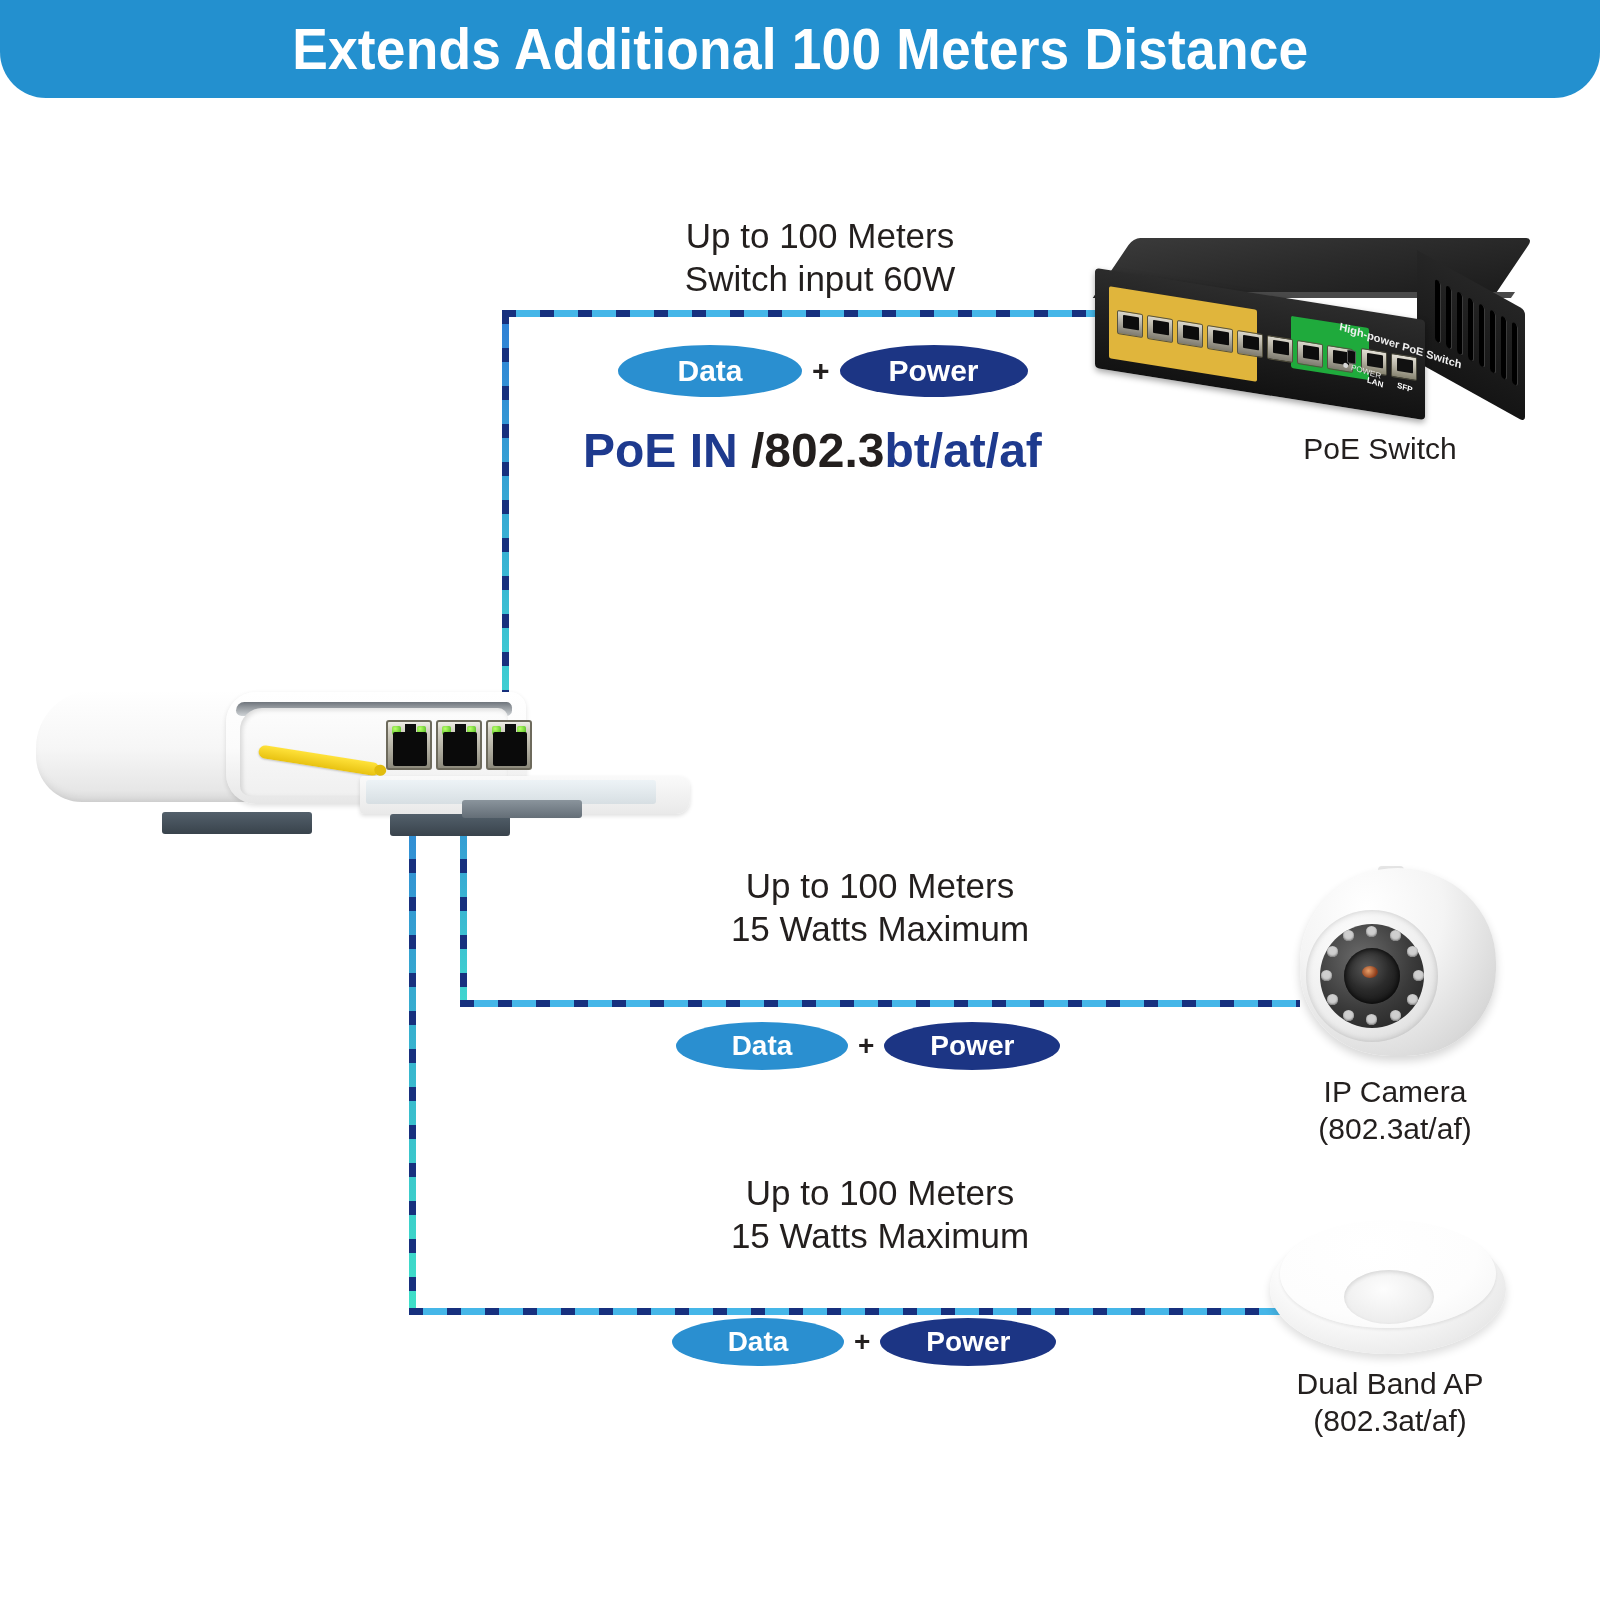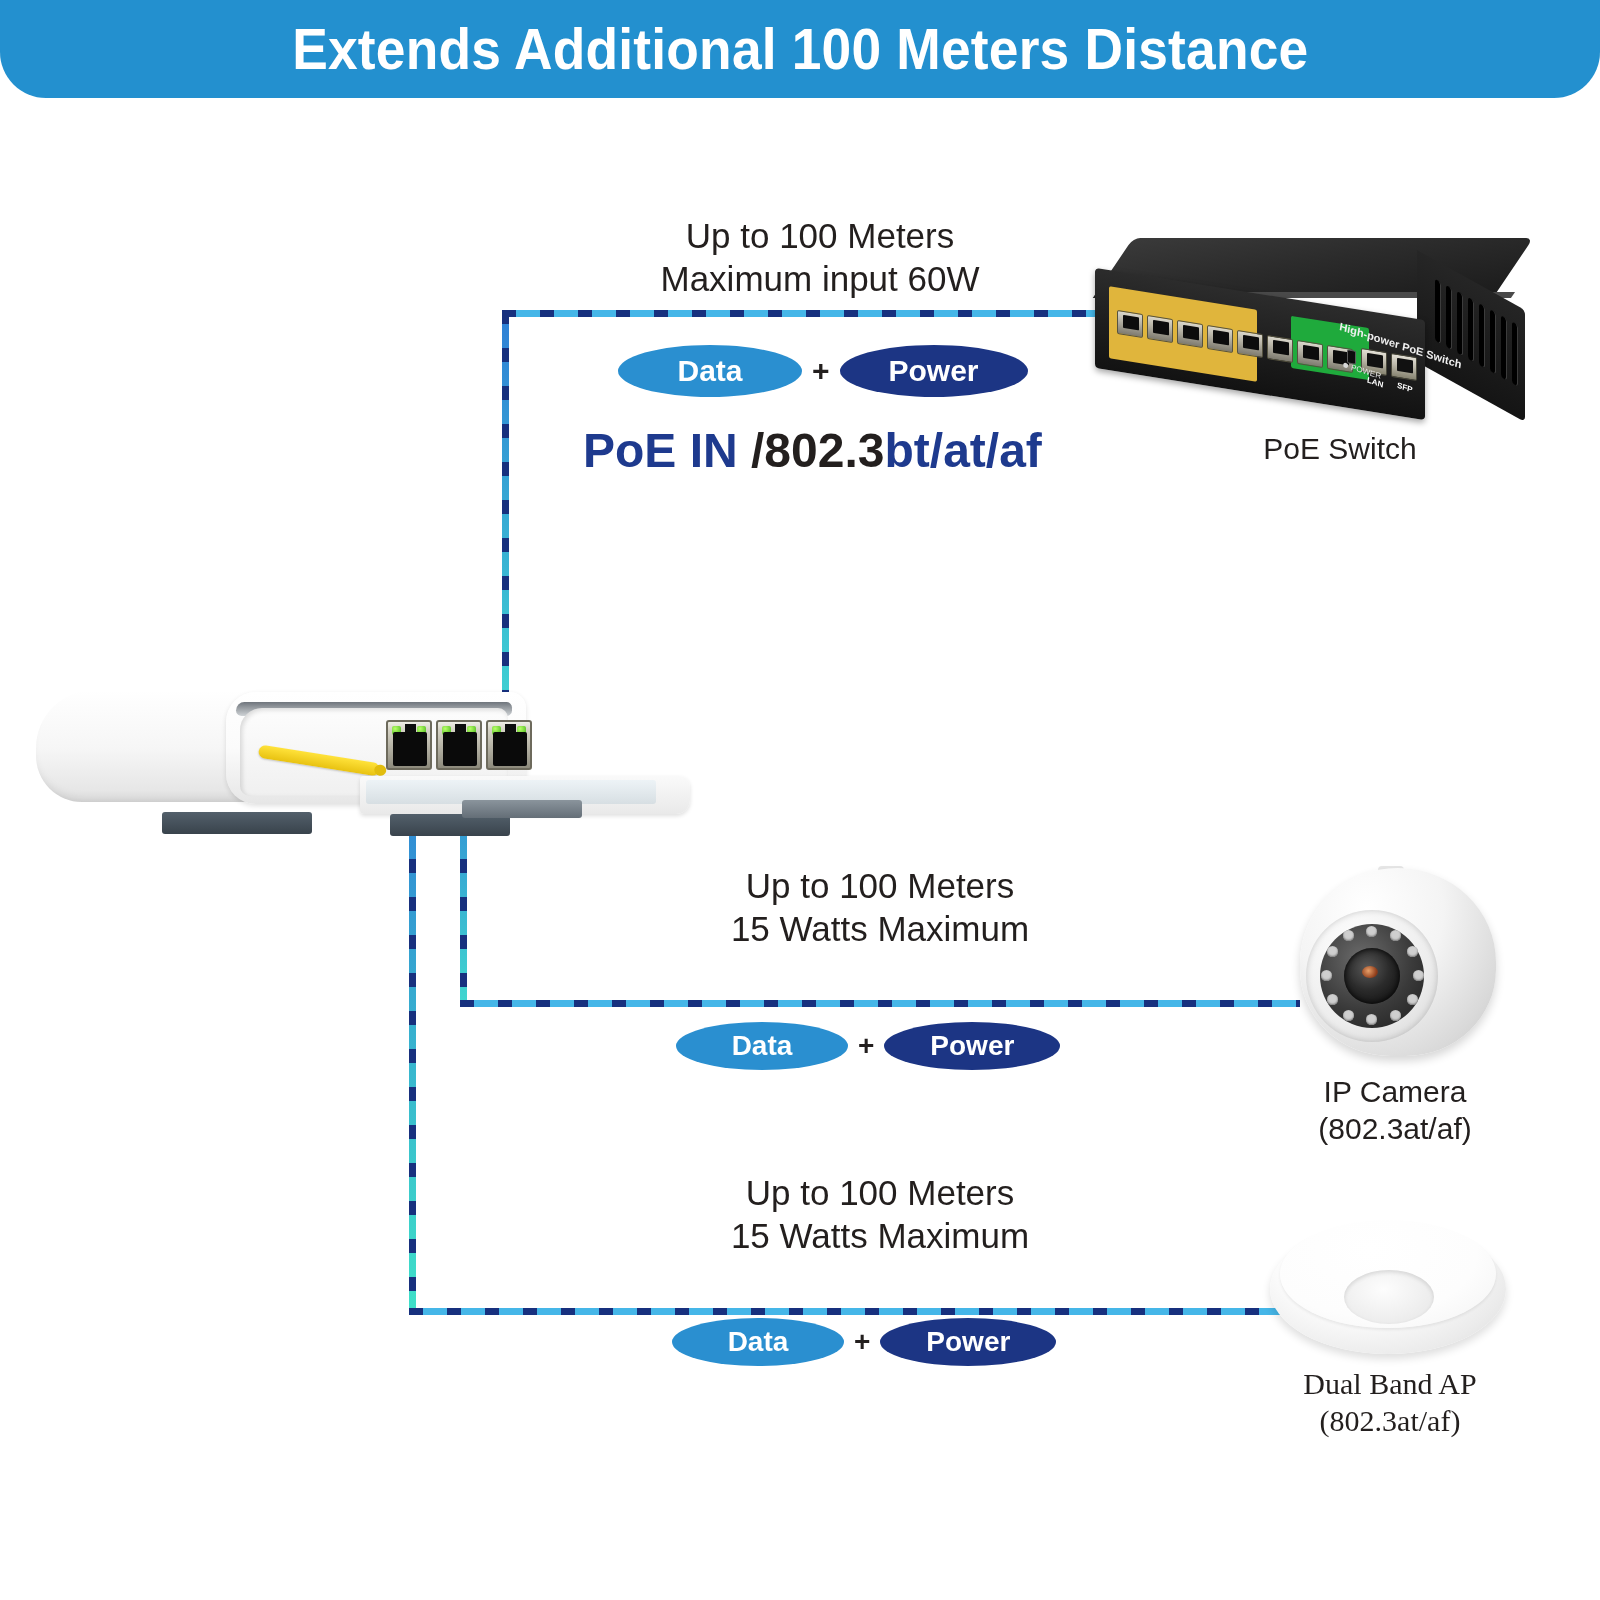--- a/index.html
+++ b/index.html
@@ -299,21 +299,21 @@
   <div class="vline" style="left:502px; top:310px; height:420px; --c1:#2f7fd6; --c2:#3fd7d2;"></div>
 
   <div class="vline" style="left:460px; top:745px; height:258px; --c1:#2f7fd6; --c2:#40d6cf;"></div>
   <div class="hline" style="left:460px; top:1000px; width:840px;"></div>
 
   <div class="vline" style="left:409px; top:745px; height:566px; --c1:#2f7fd6; --c2:#3fe0c8;"></div>
   <div class="hline" style="left:409px; top:1308px; width:885px;"></div>
 
   <div class="caption" style="left:530px; top:215px; width:580px;">
     <span class="l">Up to 100 Meters</span>
-    <span class="l">Maximum input 60W</span>
+    <span class="l">Switch input 60W</span>
   </div>
 
   <div class="pills" style="left:618px; top:345px;">
     <div class="pill data" style="width:184px; height:52px; font-size:30px;">Data</div>
     <div class="plus" style="font-size:30px; margin:0 10px;">+</div>
     <div class="pill power" style="width:188px; height:52px; font-size:30px;">Power</div>
   </div>
 
   <div class="spec" style="left:583px; top:423px;">
     <span class="navy">PoE IN</span><span class="blk"> /802.3</span><span class="navy">bt/at/af</span>
@@ -350,21 +350,21 @@
       <div class="gport" style="left:296px; top:117px;"></div>
     </div>
 
     <div class="sw-lanlbl" style="left:272px; top:140px;">LAN</div>
     <div class="sw-sfplbl" style="left:302px; top:145px;">SFP</div>
     <div class="sw-brand">High-power PoE Switch</div>
     <div class="sw-minisw"></div>
     <div class="sw-pwr"><b></b><span>POWER</span></div>
   </div>
 
-  <div class="devlabel" style="left:1185px; top:430px; width:310px;">
+  <div class="devlabel" style="left:1225px; top:430px; width:310px;">
     <span class="l">PoE Switch</span>
   </div>
 
 
   <div class="ext-wrap">
     <div class="ext-body"></div>
     <div class="ext-head"></div>
     <div class="ext-seam"></div>
     <div class="ext-recess"></div>
     <div class="ext-yellow"></div>
@@ -443,18 +443,18 @@
     <div class="pill power" style="width:176px; height:48px; font-size:28px;">Power</div>
   </div>
 
 
   <div class="ap-wrap">
     <div class="ap-disc"></div>
     <div class="ap-rim"></div>
     <div class="ap-center"></div>
   </div>
 
-  <div class="devlabel" style="left:1245px; top:1365px; width:290px;font-family:Liberation Serif, serif;">
+  <div class="devlabel" style="left:1245px; top:1365px; width:290px;">
     <span class="l">Dual Band AP</span>
     <span class="l">(802.3at/af)</span>
   </div>
 
 </div>
 
 </body></html>

